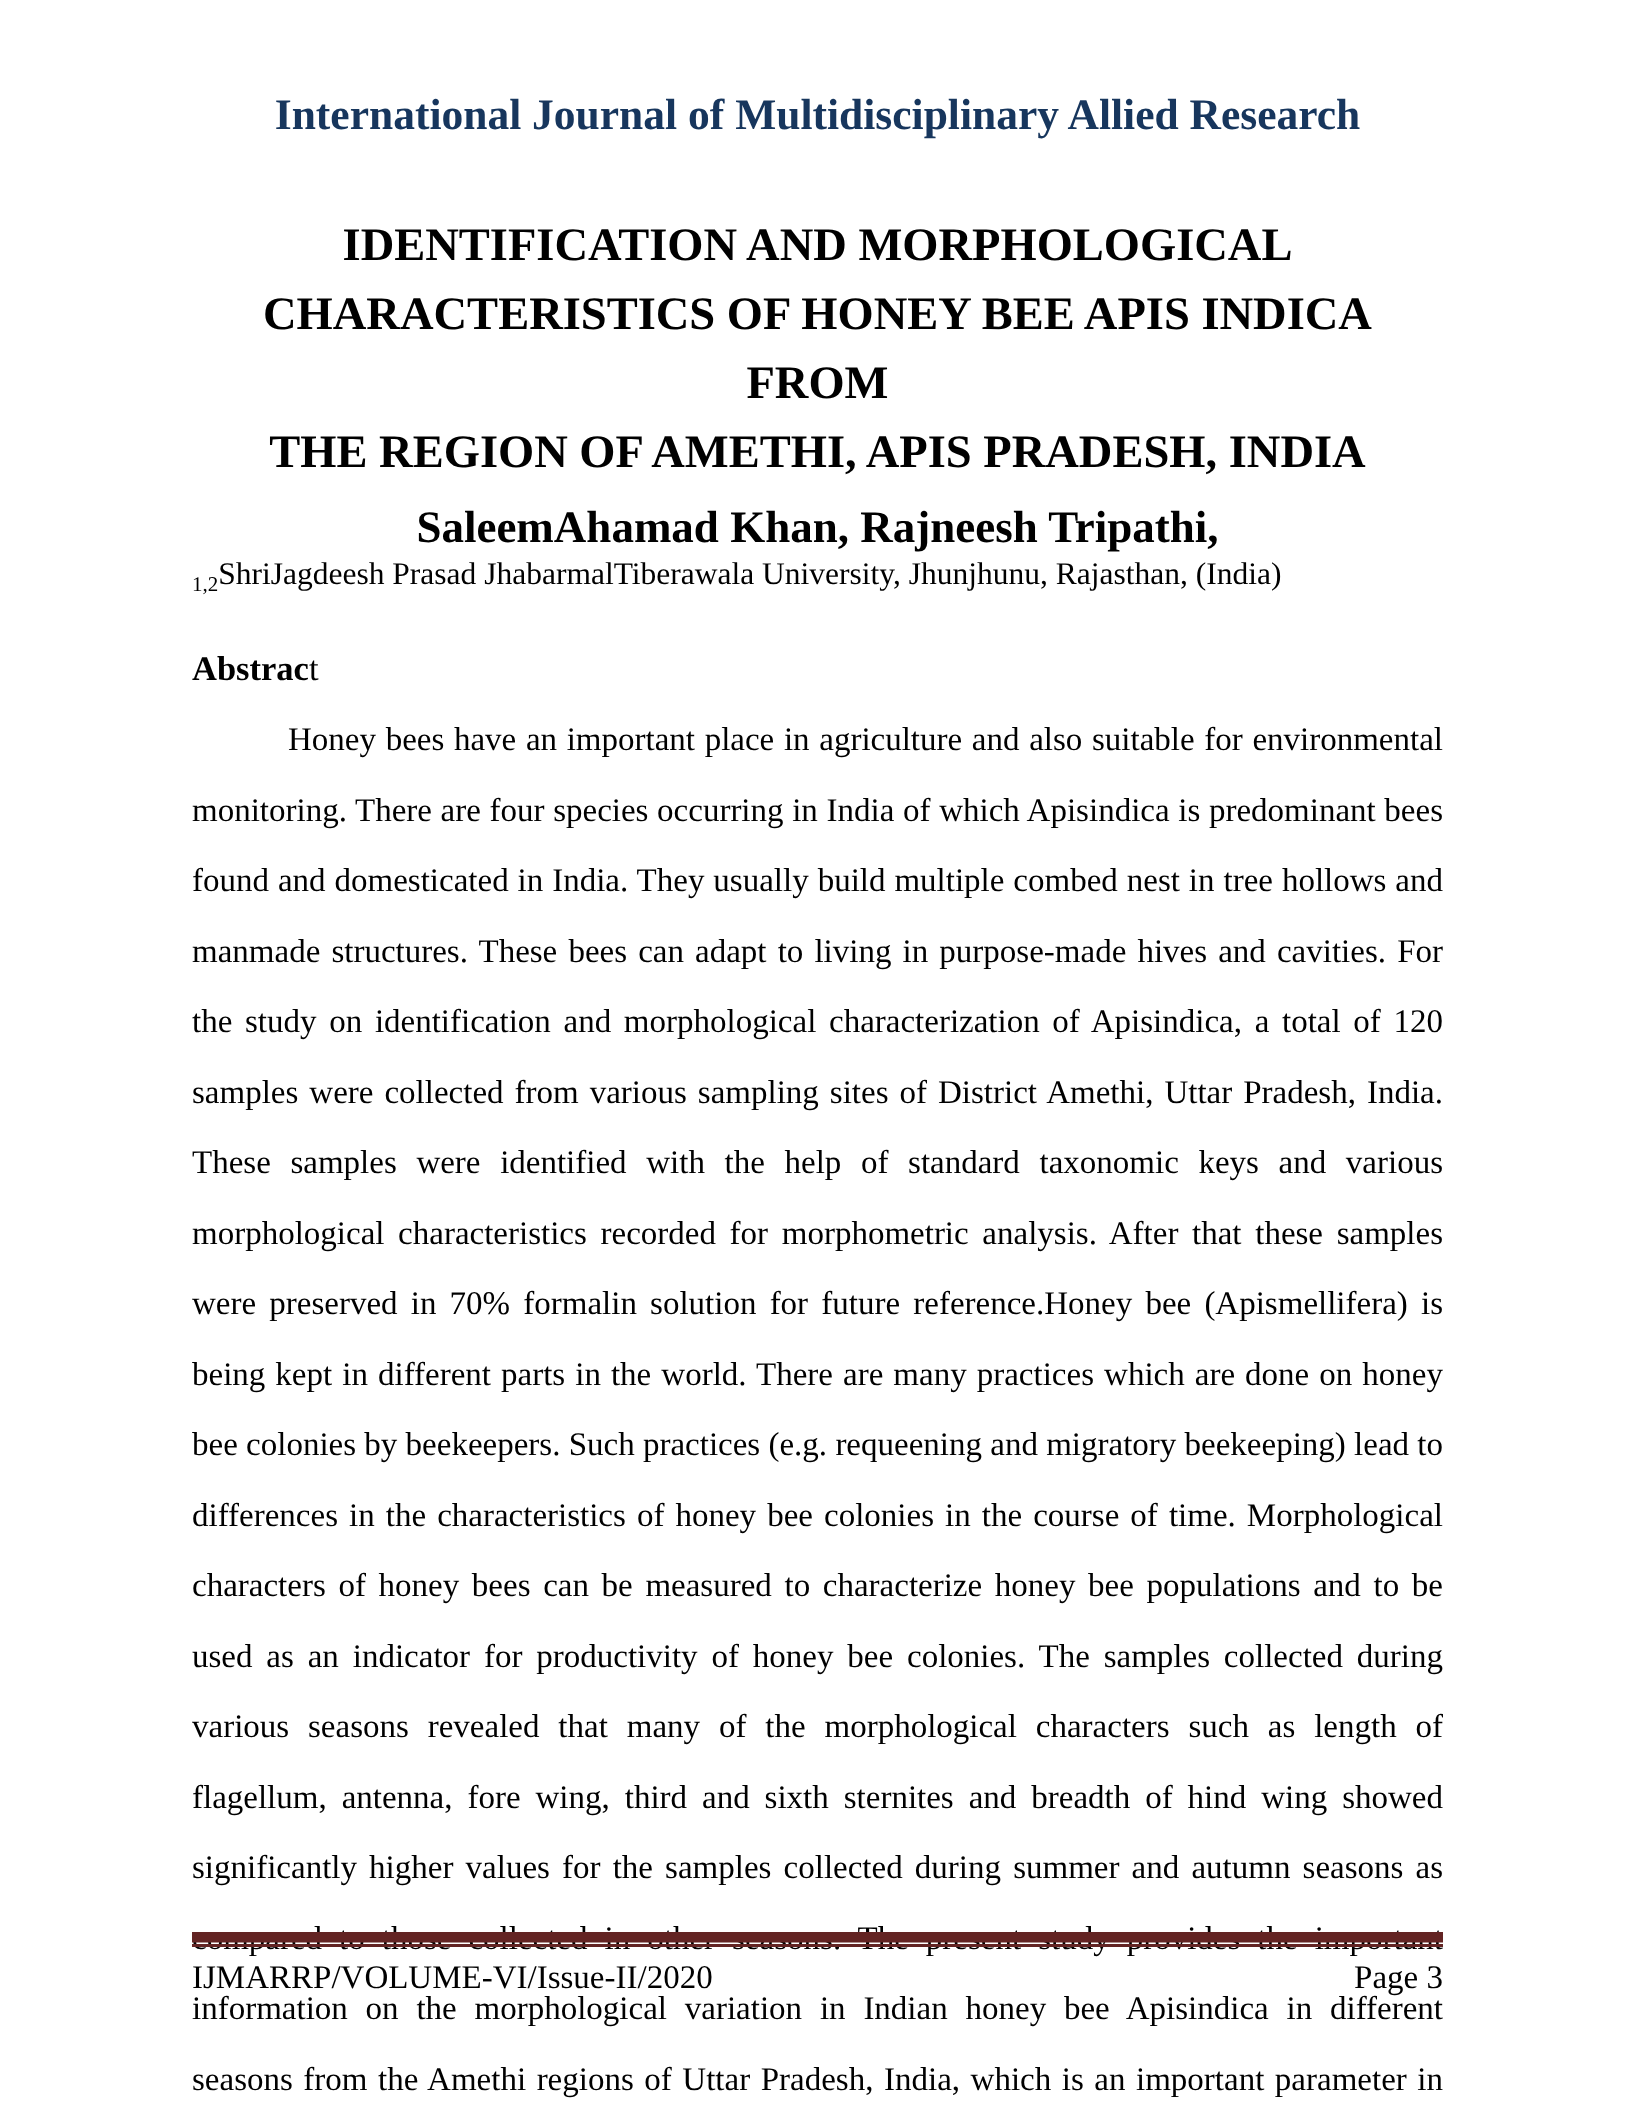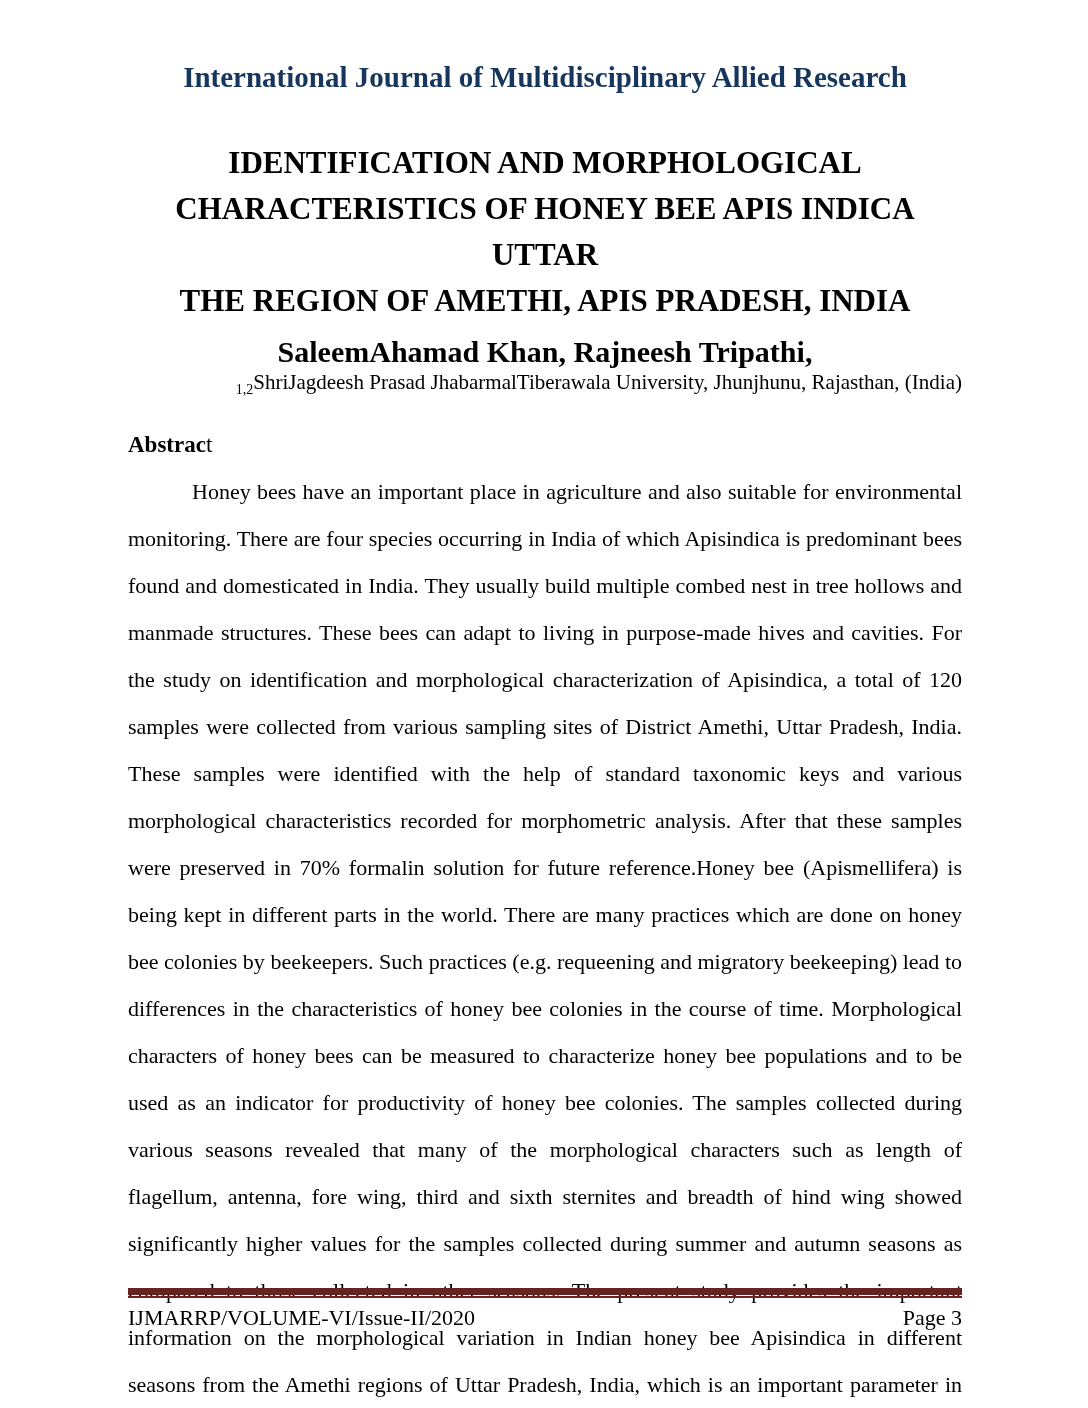--- a/index.html
+++ b/index.html
@@ -39,21 +39,21 @@
   }
 
   .authors {
     margin-top: 12px;
     text-align: center;
     font-weight: bold;
     font-size: 30px;
     line-height: 32px;
   }
   .affiliation {
-    text-align: right;
+    text-align: left;
     font-size: 21px;
     line-height: 28px;
   }
   .affiliation sub { font-size: 14px; }
 
   .abstract-heading {
     margin-top: 26px;
     font-size: 23px;
     font-weight: bold;
     line-height: 30px;
@@ -90,21 +90,21 @@
 
 <div class="page">
   <div class="content">
 
     <header class="journal-header">
       <div class="journal-title-line">International Journal of Multidisciplinary Allied Research</div>
     </header>
 
     <h1 class="article-title">
       <div>IDENTIFICATION AND MORPHOLOGICAL</div>
-      <div>CHARACTERISTICS OF HONEY BEE APIS INDICA UTTAR</div>
+      <div>CHARACTERISTICS OF HONEY BEE APIS INDICA FROM</div>
       <div>THE REGION OF AMETHI, APIS PRADESH, INDIA</div>
     </h1>
 
     <div class="authors">SaleemAhamad Khan, Rajneesh Tripathi,</div>
 
     <div class="affiliation">
       <sub>1,2</sub><span>ShriJagdeesh Prasad JhabarmalTiberawala University, Jhunjhunu, Rajasthan, (India)</span>
     </div>
 
     <h2 class="abstract-heading">

